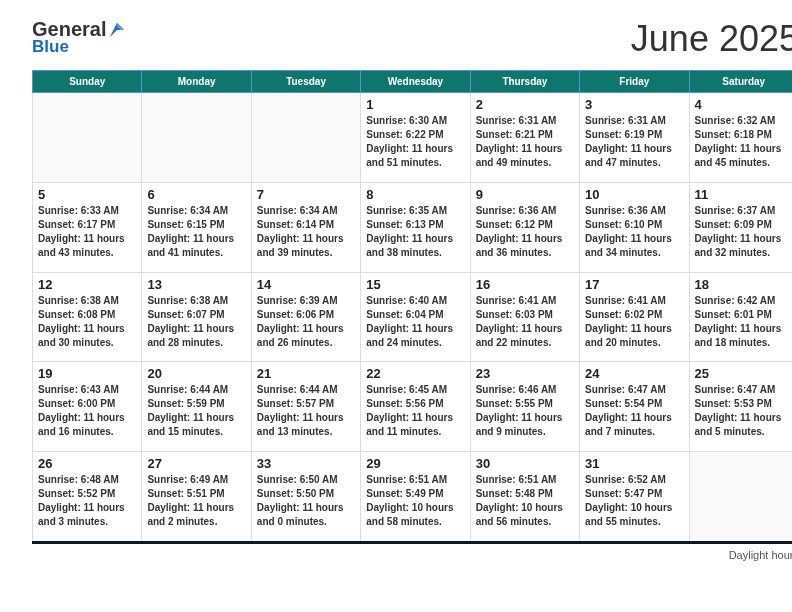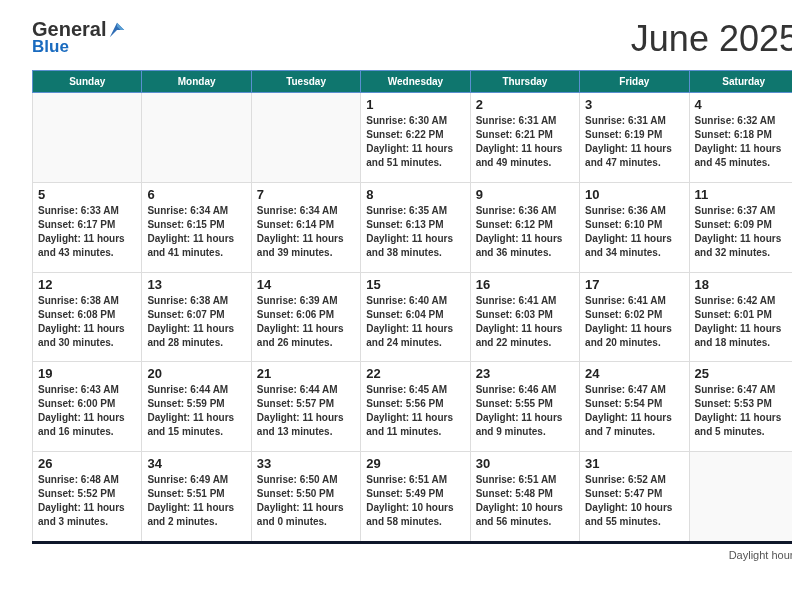--- a/index.html
+++ b/index.html
@@ -327,21 +327,21 @@
         </tr>
         <tr>
           <td>
             <div class="day-num">26</div>
             <div class="day-info" style="white-space: pre-line;">Sunrise: 6:48 AM
 Sunset: 5:52 PM
 Daylight: 11 hours
 and 3 minutes.</div>
           </td>
           <td>
-            <div class="day-num">34</div>
+            <div class="day-num">27</div>
             <div class="day-info" style="white-space: pre-line;">Sunrise: 6:49 AM
 Sunset: 5:51 PM
 Daylight: 11 hours
 and 2 minutes.</div>
           </td>
           <td>
             <div class="day-num">33</div>
             <div class="day-info" style="white-space: pre-line;">Sunrise: 6:50 AM
 Sunset: 5:50 PM
 Daylight: 11 hours

